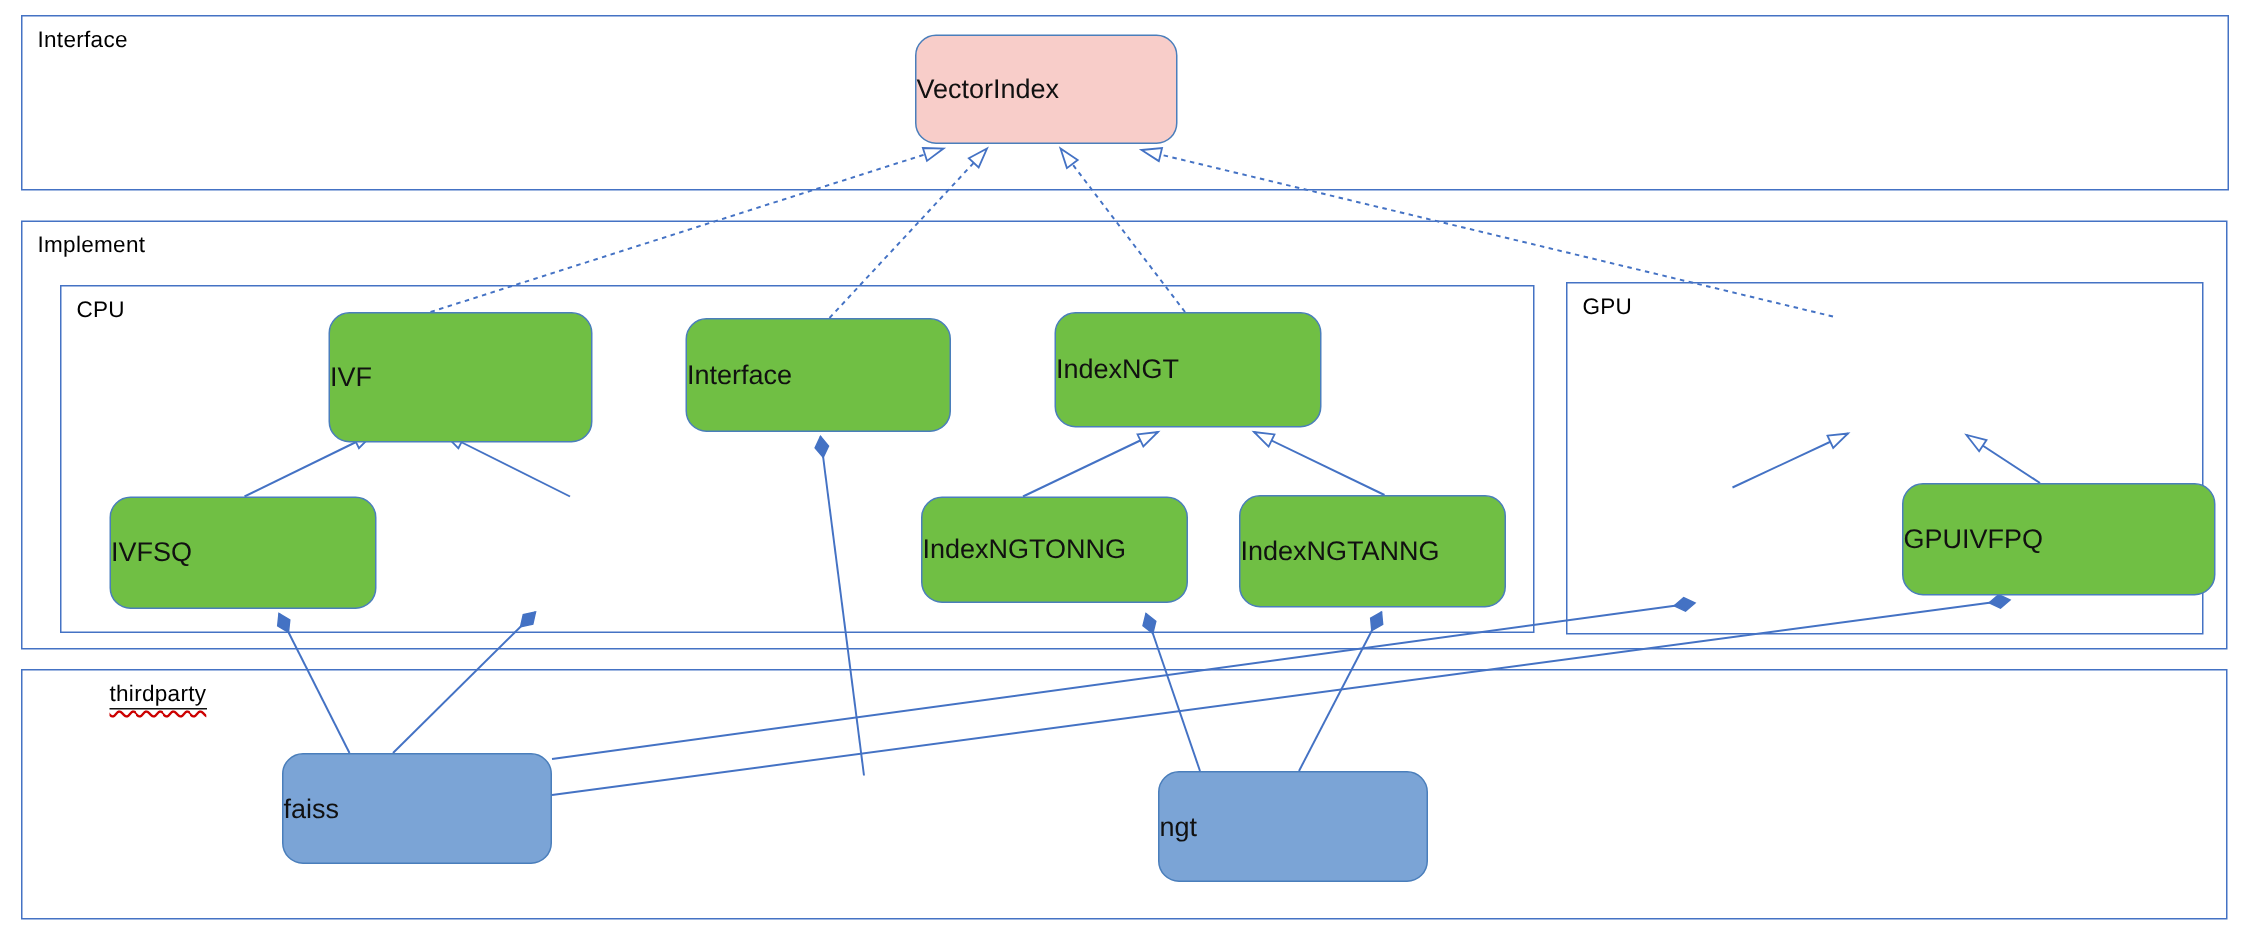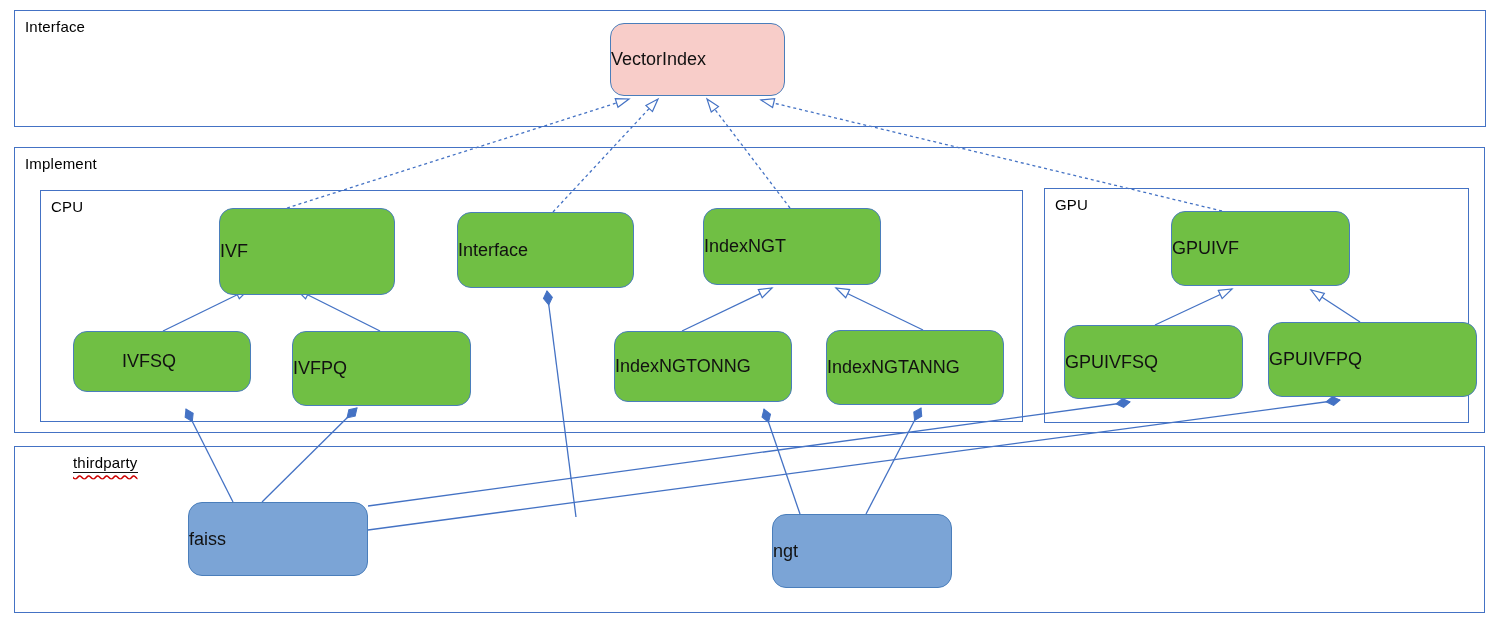--- a/index.html
+++ b/index.html
@@ -122,38 +122,29 @@
 
   <div class="node n-green" style="left:188px; top:208px; width:176px; height:87px;margin-left:31px;">
     <span>IVF</span>
   </div>
   <div class="node n-green" style="left:457px; top:212px; width:177px; height:76px;">
     <span>Interface</span>
   </div>
   <div class="node n-green" style="left:703px; top:208px; width:178px; height:77px;">
     <span>IndexNGT</span>
   </div>
-  <div class="node n-green" style="left:1171px; top:211px; width:179px; height:75px;">
-    <span>GPUIVF</span>
-  </div>
 
-  <div class="node n-green" style="left:73px; top:331px; width:178px; height:61px;padding-left:48px;">
+  <div class="node n-green" style="left:73px; top:331px; width:178px; height:75px;">
     <span>IVFSQ</span>
-  </div>
-  <div class="node n-green" style="left:292px; top:331px; width:179px; height:75px;">
-    <span>IVFPQ</span>
   </div>
   <div class="node n-green" style="left:614px; top:331px; width:178px; height:71px;">
     <span>IndexNGTONNG</span>
   </div>
   <div class="node n-green" style="left:826px; top:330px; width:178px; height:75px;">
     <span>IndexNGTANNG</span>
-  </div>
-  <div class="node n-green" style="left:1064px; top:325px; width:179px; height:74px;">
-    <span>GPUIVFSQ</span>
   </div>
   <div class="node n-green" style="left:1268px; top:322px; width:209px; height:75px;">
     <span>GPUIVFPQ</span>
   </div>
 
   <div class="node n-blue" style="left:188px; top:502px; width:180px; height:74px;">
     <span>faiss</span>
   </div>
   <div class="node n-blue" style="left:772px; top:514px; width:180px; height:74px;">
     <span>ngt</span>

